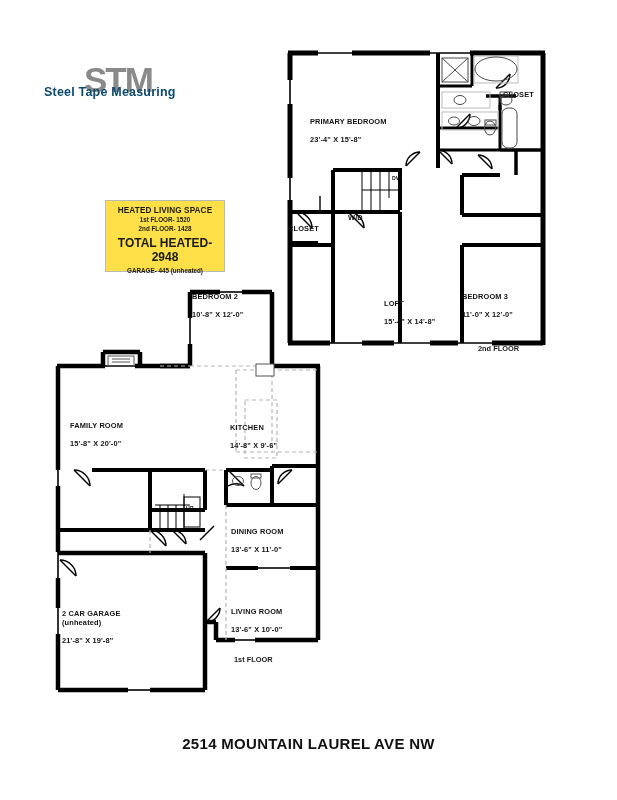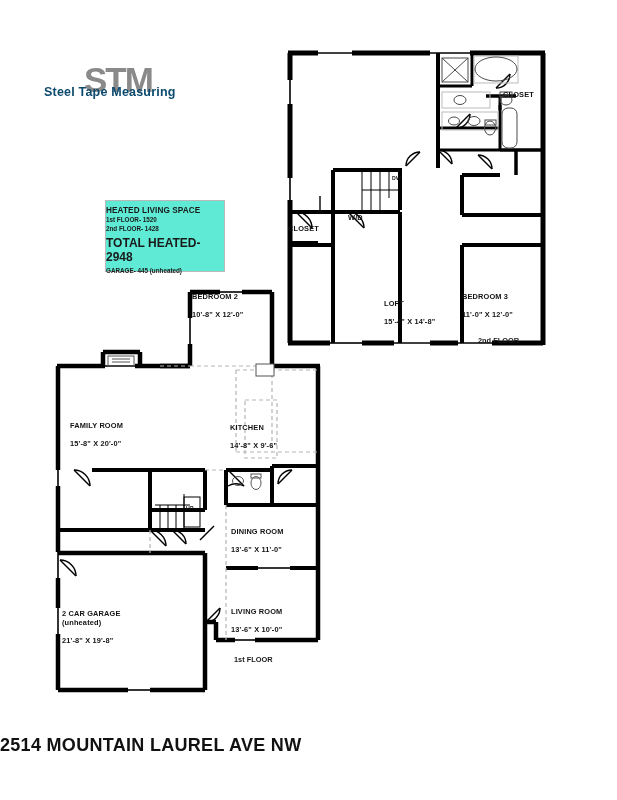--- a/index.html
+++ b/index.html
@@ -19,41 +19,41 @@
     letter-spacing:.2px;color:#0c4a6e;white-space:nowrap;
   }
   #logo .stm{
     position:absolute;left:40px;top:2px;font-size:35px;font-weight:bold;
     color:#8a8a8a;letter-spacing:-2px;line-height:1;
   }
 
   
   #info-box{
     position:absolute;left:105px;top:200px;width:120px;height:72px;
-    border:1px solid #b9b9b9;background:#5eead4;box-sizing:border-box;
-    text-align:left;padding-top:5px;
+    border:1px solid #b9b9b9;background:#fde047;box-sizing:border-box;
+    text-align:center;padding-top:5px;
   }
   #info-box .hl{font-size:8.2px;font-weight:600;letter-spacing:.1px;}
   #info-box .sm{font-size:6.3px;line-height:1.45;font-weight:600;}
   #info-box .tot{font-size:12px;font-weight:600;margin-top:3px;}
   #info-box .gar{font-size:6.3px;margin-top:3px;font-weight:600;}
 
   
   .lbl{
     position:absolute;text-align:left;line-height:1.22;
     font-size:7.4px;font-weight:600;letter-spacing:.15px;
     color:#121212;white-space:pre-line;pointer-events:none;
   }
   .lbl.mini{font-size:5.2px;}
   .floor-tag{position:absolute;font-size:7.4px;font-weight:600;}
 
   
   #title{
-    position:absolute;left:0;top:735px;width:617px;text-align:left;
-    font-size:18px;font-weight:bold;letter-spacing:.3px;color:#111;
+    position:absolute;left:0;top:735px;width:617px;text-align:center;
+    font-size:15px;font-weight:bold;letter-spacing:.3px;color:#111;
   }
 </style>
 </head>
 <body>
 
 <div id="page">
 
   <div id="logo">
     <div class="stm">STM</div>
     <div class="wordmark">Steel Tape Measuring</div>
@@ -314,20 +314,24 @@
         <g stroke="#555" stroke-width="1">
           <ellipse cx="238" cy="481" rx="5.5" ry="4.5"></ellipse>
           <ellipse cx="256" cy="483" rx="5" ry="6.5"></ellipse>
           <rect x="251" y="474" width="10" height="4"></rect>
         </g>
       </g>
 
     </g>
   </svg>
 
+  <div class="lbl" style="left:310px;top:108px;width:120px;">
+    <span>PRIMARY BEDROOM</span><br>
+    <span>23'-4" X 15'-8"</span>
+  </div>
 
 
   <div class="lbl" style="left:462px;top:283px;width:88px;">
     <span>BEDROOM 3</span><br>
     <span>11'-0" X 12'-0"</span>
   </div>
 
   <div class="lbl" style="left:192px;top:283px;width:150px;">
     <span>BEDROOM 2</span><br>
     <span>10'-8" X 12'-0"</span>
@@ -335,21 +339,21 @@
 
   <div class="lbl" style="left:336px;top:290px;width:62px;margin-left:48px;">
     <span>LOFT</span><br>
     <span>15'-4" X 14'-8"</span>
   </div>
 
   <div class="lbl" style="left:288px;top:224px;width:44px;">CLOSET</div>
   <div class="lbl" style="left:503px;top:90px;width:44px;">CLOSET</div>
   <div class="lbl" style="left:348px;top:213px;width:38px;">W/D</div>
   <div class="lbl mini" style="left:392px;top:175px;width:20px;">DW</div>
-  <div class="floor-tag" style="left:478px;top:336px;">2nd FLOOR</div>
+  <div class="floor-tag" style="left:478px;top:344px;">2nd FLOOR</div>
 
 
   <div class="lbl" style="left:70px;top:412px;width:100px;">
     <span>FAMILY ROOM</span><br>
     <span>15'-8" X 20'-0"</span>
   </div>
 
   <div class="lbl" style="left:230px;top:414px;width:86px;">
     <span>KITCHEN</span><br>
     <span>14'-8" X 9'-6"</span>

